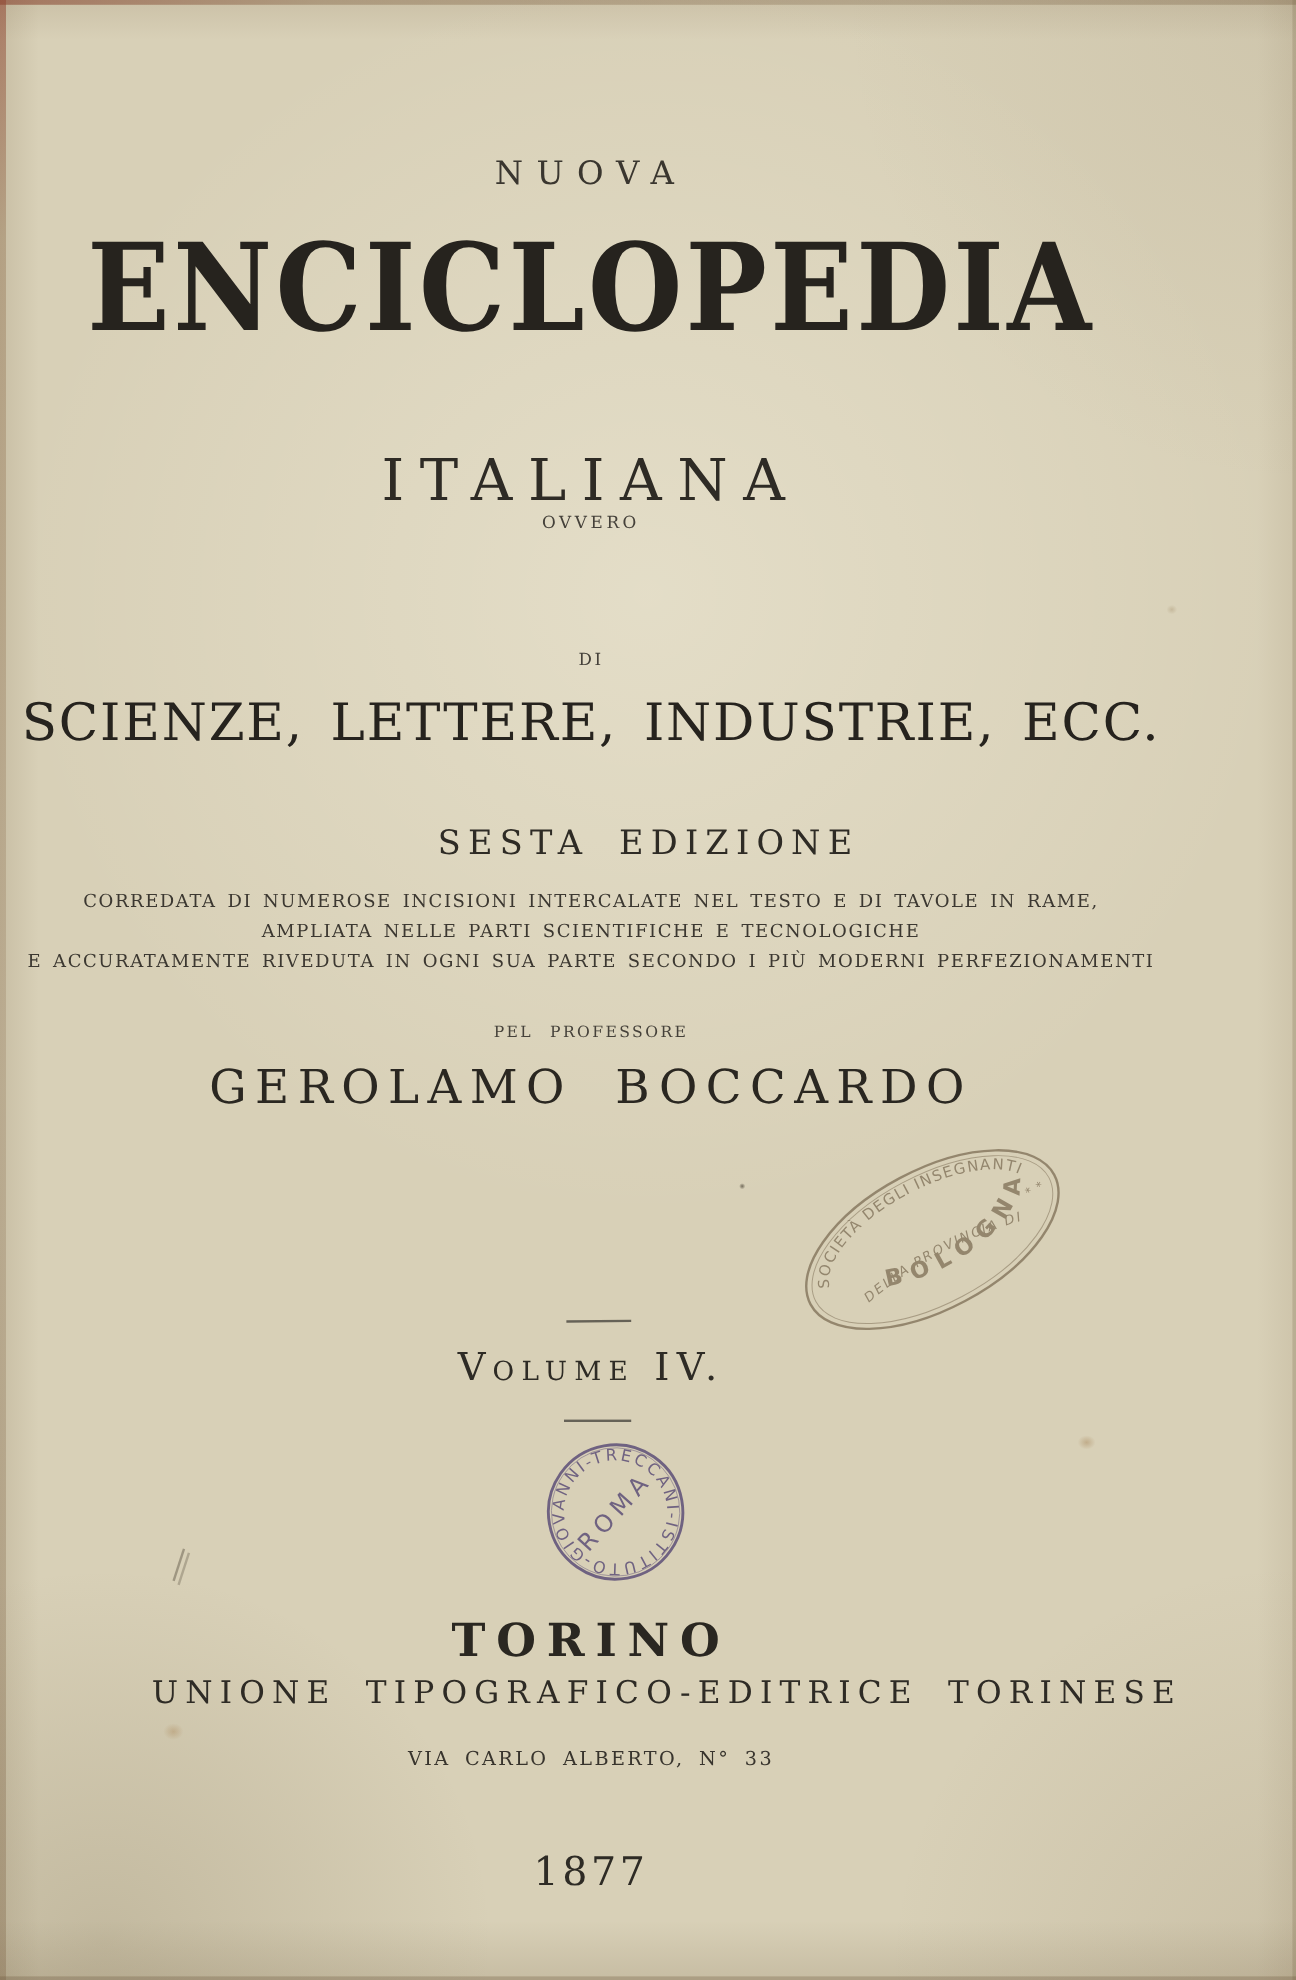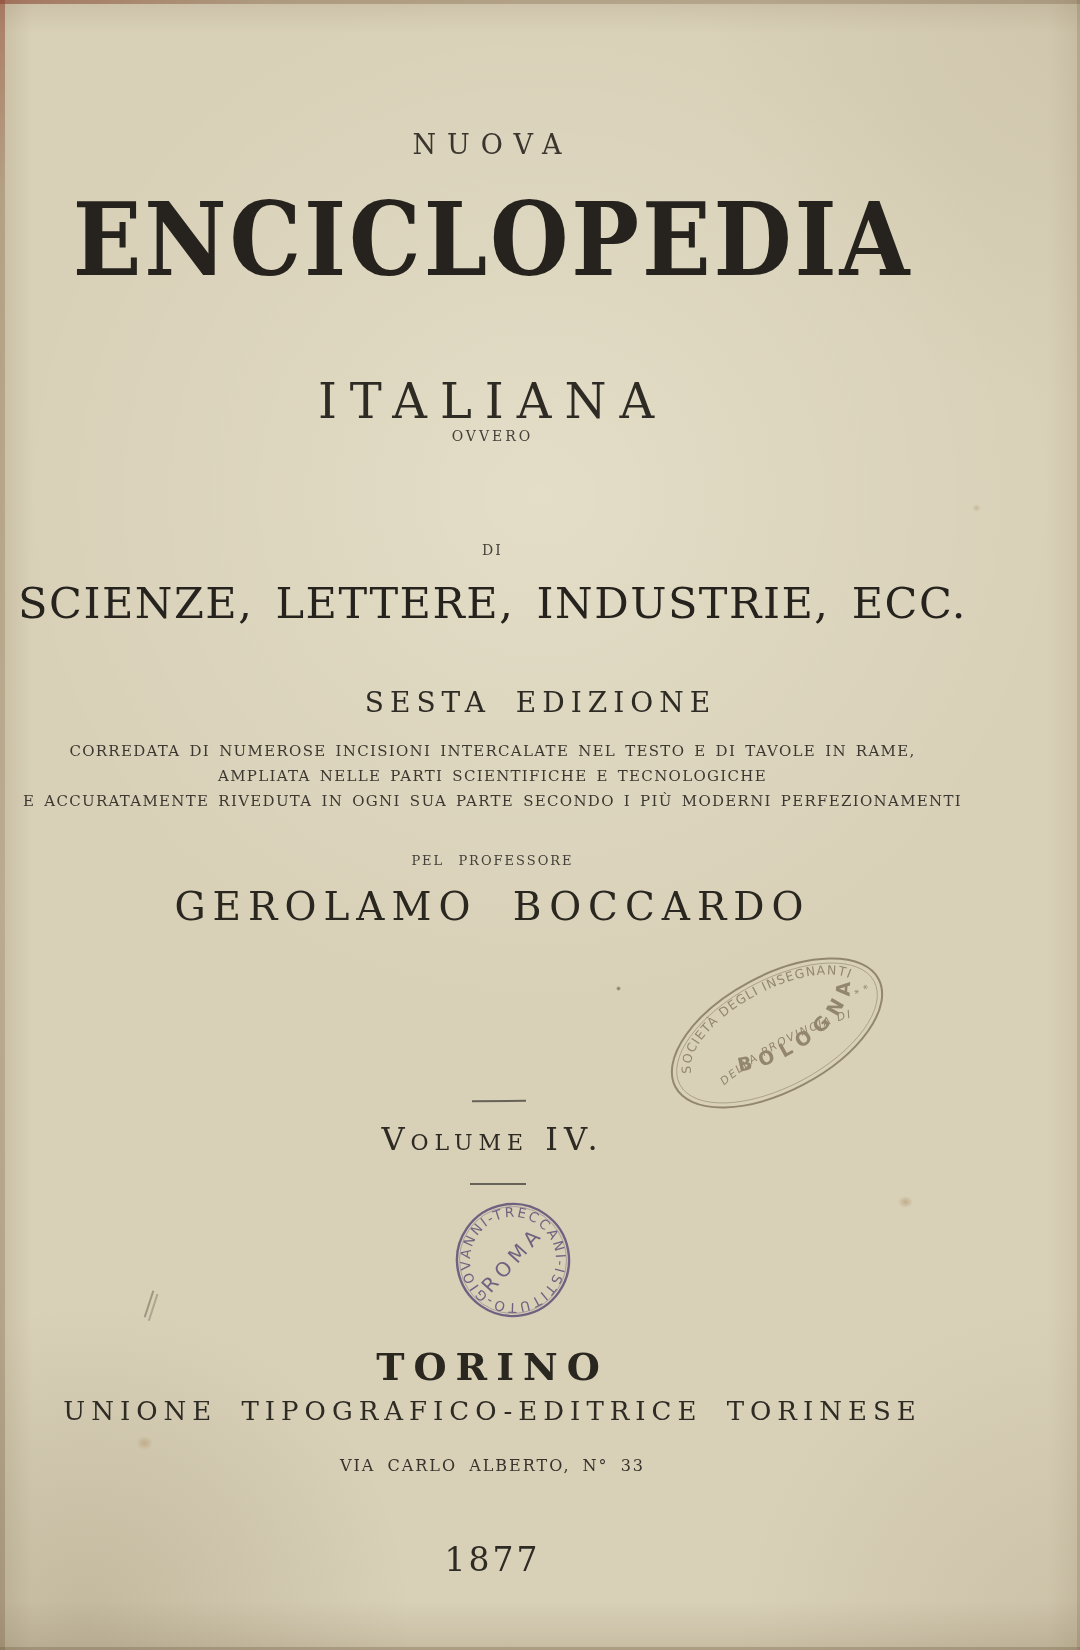--- a/index.html
+++ b/index.html
@@ -39,21 +39,21 @@
   .dictionary    {top:470px;font-size:32px;letter-spacing:5px;word-spacing:16px;color:#2f2c26;}
   .of-word       {top:542px;font-size:14px;letter-spacing:2px;color:#45413a;}
   .subjects      {top:578px;font-size:43px;letter-spacing:1.5px;word-spacing:7px;color:#26231e;}
   .edition       {top:686px;font-size:28px;letter-spacing:6px;word-spacing:10px;color:#2e2b25;margin-left:48px;}
   .note          {font-size:15px;letter-spacing:1.3px;word-spacing:3px;color:#3c3831;}
   .note-1{top:742px;} .note-2{top:767px;} .note-3{top:792px;}
   .byline        {top:853px;font-size:13px;letter-spacing:2px;word-spacing:8px;color:#45413a;}
   .author        {top:884px;font-size:39px;letter-spacing:7px;word-spacing:16px;color:#2a2721;}
   .volume        {top:1120px;font-size:32px;letter-spacing:6px;font-variant:small-caps;color:#2e2b25;}
   .imprint-city  {top:1344px;font-size:38px;font-weight:bold;letter-spacing:9px;color:#2a2721;}
-  .imprint-pub   {top:1396px;font-size:26px;letter-spacing:6px;word-spacing:10px;color:#2e2b25;}
+  .imprint-pub   {top:1396px;font-size:26px;letter-spacing:6px;word-spacing:10px;color:#2e2b25;text-align:right;}
   .imprint-addr  {top:1456px;font-size:16px;letter-spacing:2px;word-spacing:5px;color:#38342d;}
   .imprint-year  {top:1540px;font-size:33px;letter-spacing:3px;color:#2e2b25;}
 
   .rule{position:absolute;height:2px;background:#4a463e;opacity:0.8;}
   .rule-1{top:1100px;left:472px;width:54px;transform:rotate(-0.5deg);}
   .rule-2{top:1183px;left:470px;width:56px;}
 
   
   .oval-stamp{position:absolute;left:642px;top:935px;width:270px;height:200px;}
   .round-stamp{position:absolute;left:448px;top:1194px;width:130px;height:132px;transform:rotate(-10deg);}

